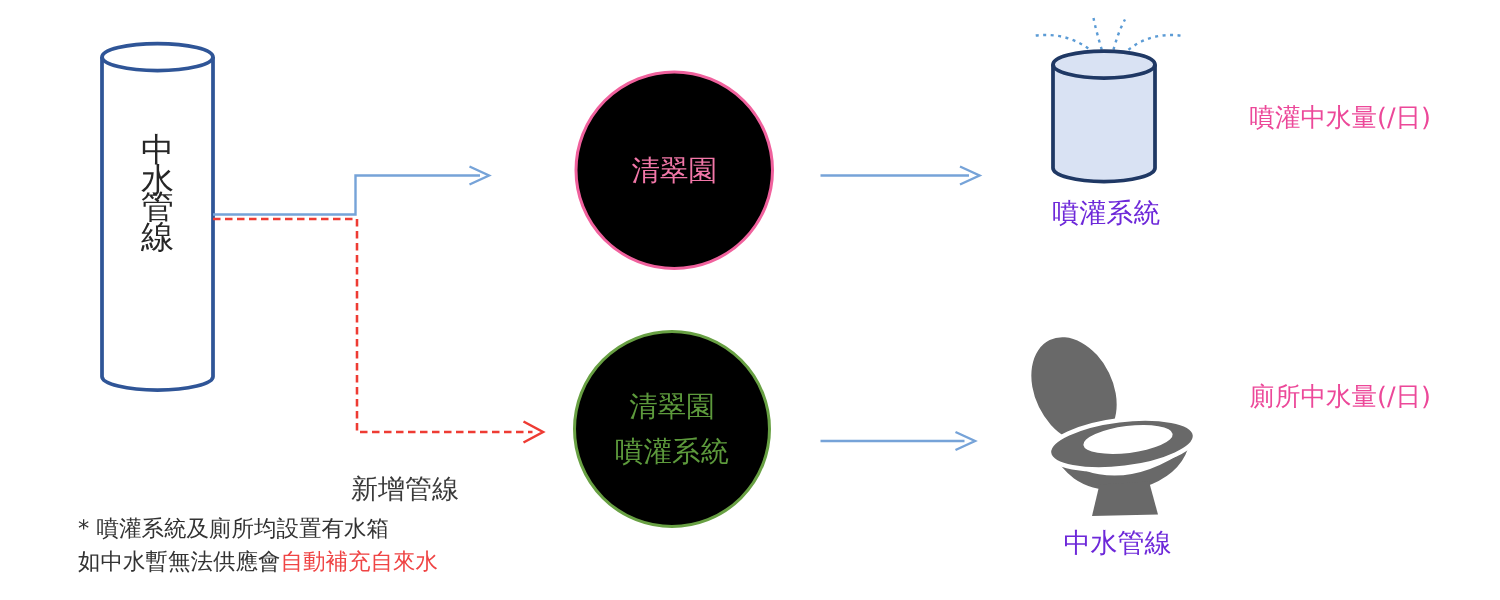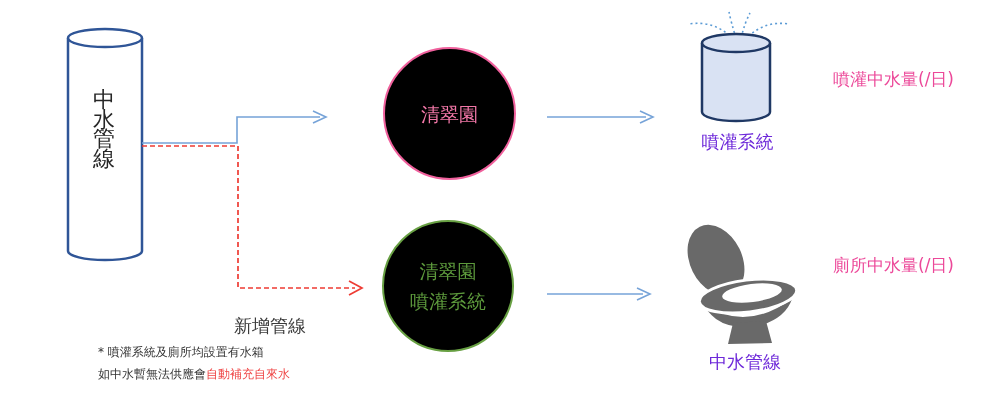--- a/index.html
+++ b/index.html
@@ -26,21 +26,21 @@
   .endpoint-label{font-size:18px;color:#6d28d9;text-align:center;}
   .lbl-irrigation{left:675px;top:130px;width:125px;}
   .lbl-toilet{left:680px;top:350px;width:130px;}
   
   .stats{color:#ec4899;font-size:17px;line-height:30px;white-space:nowrap;}
   .stats-irrigation{left:833px;top:64px;}
   .stats-toilet{left:833px;top:250px;}
   
   .new-pipe-label{left:234px;top:299px;font-size:18px;color:#3A3A3A;white-space:nowrap;margin-top:15px;}
   
-  .footnote{left:52px;top:341px;font-size:12px;line-height:22px;color:#333333;white-space:nowrap;margin-left:46px;}
+  .footnote{left:52px;top:341px;font-size:15px;line-height:22px;color:#333333;white-space:nowrap;}
   .footnote .hl{color:#ef4444;}
   svg{display:block;}
   .overlay{left:0;top:0;pointer-events:none;}
 </style>
 </head>
 <body>
 
 <div id="canvas">
 
   <svg class="abs" style="left:60px;top:22px;" width="95" height="245" viewBox="0 0 95 245">

